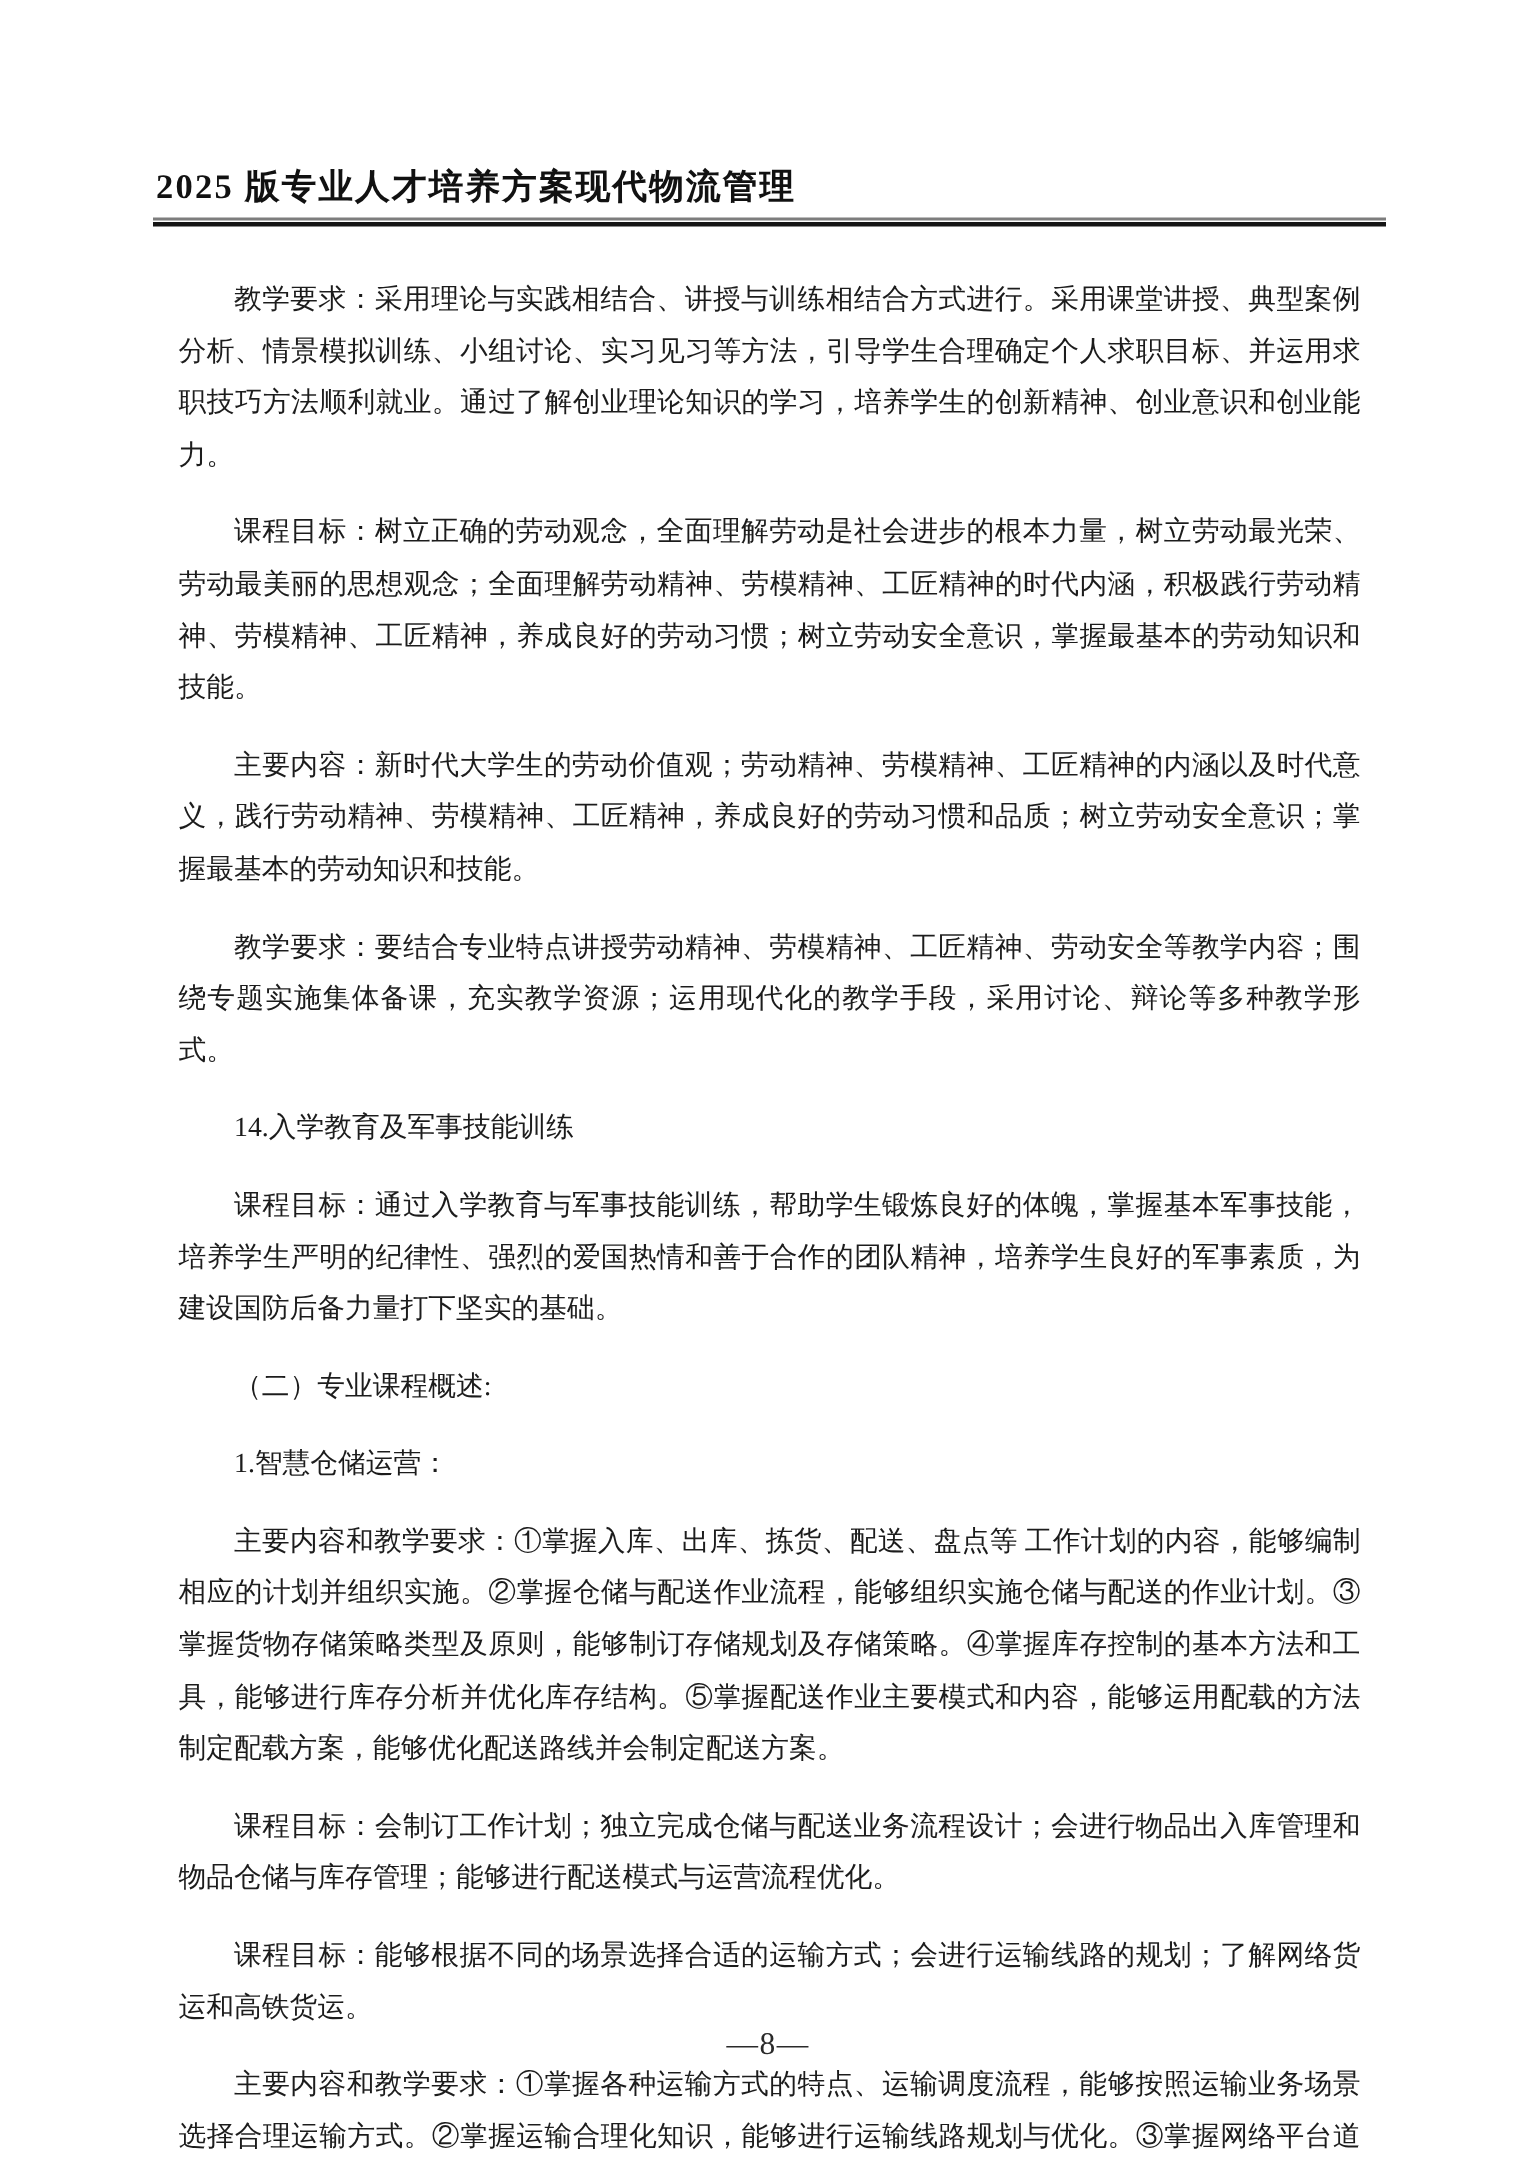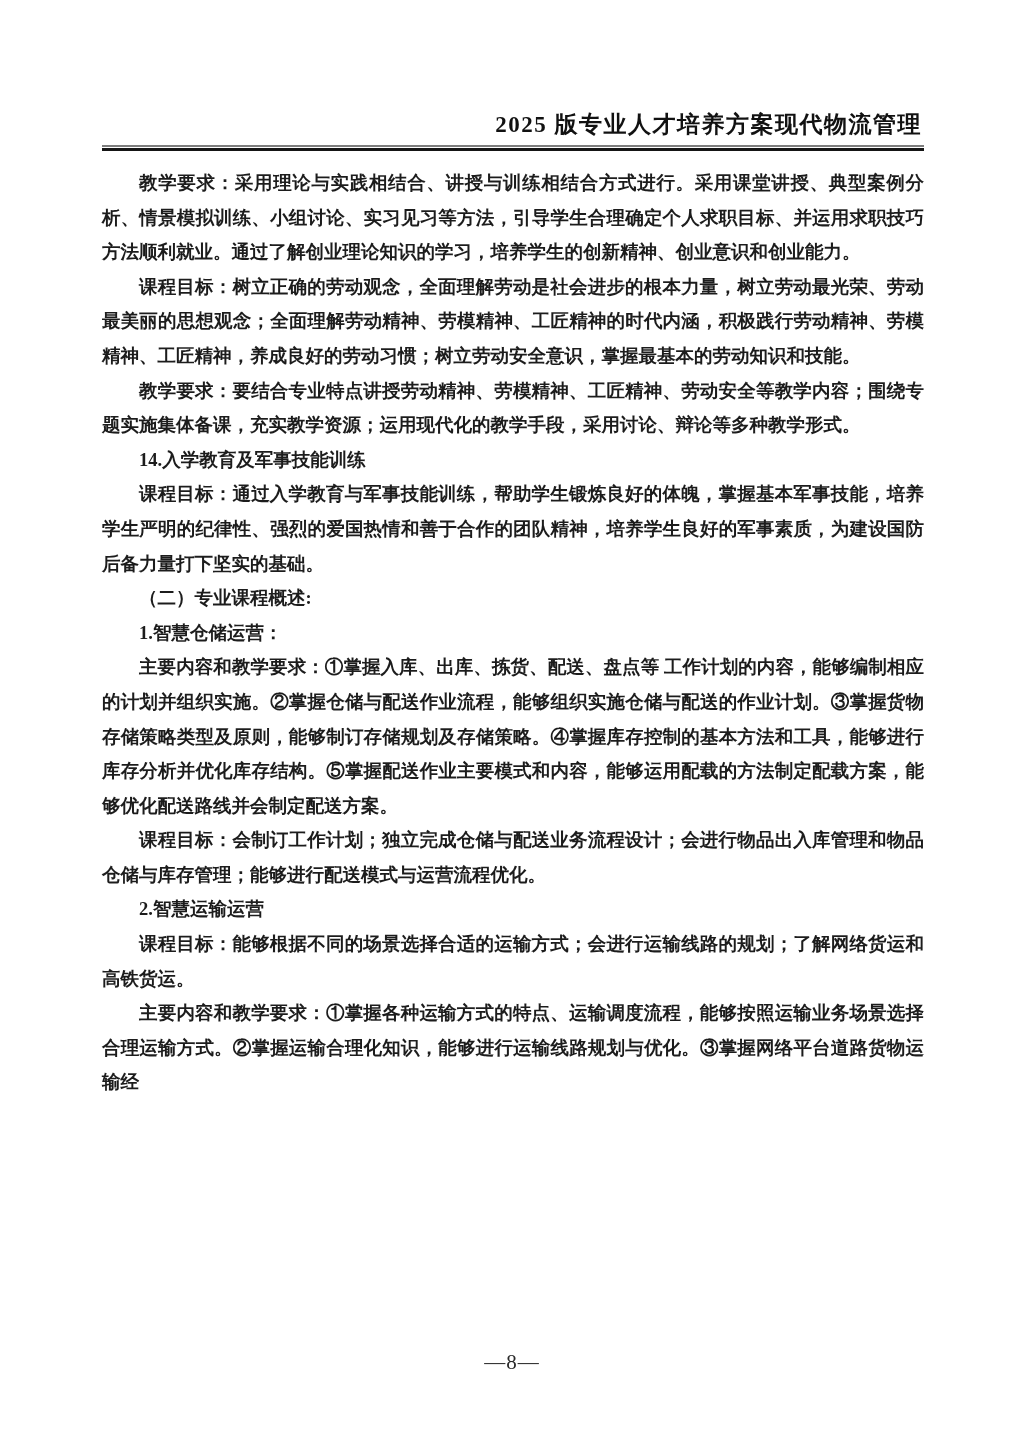--- a/index.html
+++ b/index.html
@@ -18,21 +18,21 @@
   .page {
     position: absolute;
     inset: 0;
   }
   .page-header {
     position: absolute;
     top: 112px;
     left: 104px;
     right: 102px;
     display: flex;
-    justify-content: flex-end;
+    justify-content: flex-start;
     align-items: baseline;
     font-size: 23px;
     font-weight: bold;
     letter-spacing: 1.5px;
     line-height: 26px;
     color: #111;
   }
   .header-rule {
     position: absolute;
     top: 145px;
@@ -52,24 +52,23 @@
     position: absolute;
     top: 166px;
     left: 102px;
     width: 822px;
     font-size: 18.5px;
     line-height: 34.6px;
     text-align: justify;
     color: #1c1c1c;
   }
   .content p {
-    margin: 0;
+    margin: 17px;
     padding: 0;
     text-indent: 2em;
-    font-weight: bold;
   }
   .page-footer {
     position: absolute;
     top: 1350px;
     left: 0;
     width: 100%;
     text-align: center;
     font-size: 21px;
     color: #2a2a2a;
     letter-spacing: 1px;
@@ -86,28 +85,28 @@
   </div>
 
   <div class="header-rule">
     <div class="rule-thin"></div>
     <div class="rule-thick"></div>
   </div>
 
   <div class="content">
     <p>教学要求：采用理论与实践相结合、讲授与训练相结合方式进行。采用课堂讲授、典型案例分析、情景模拟训练、小组讨论、实习见习等方法，引导学生合理确定个人求职目标、并运用求职技巧方法顺利就业。通过了解创业理论知识的学习，培养学生的创新精神、创业意识和创业能力。</p>
     <p>课程目标：树立正确的劳动观念，全面理解劳动是社会进步的根本力量，树立劳动最光荣、劳动最美丽的思想观念；全面理解劳动精神、劳模精神、工匠精神的时代内涵，积极践行劳动精神、劳模精神、工匠精神，养成良好的劳动习惯；树立劳动安全意识，掌握最基本的劳动知识和技能。</p>
+    <p>主要内容：新时代大学生的劳动价值观；劳动精神、劳模精神、工匠精神的内涵以及时代意义，践行劳动精神、劳模精神、工匠精神，养成良好的劳动习惯和品质；树立劳动安全意识；掌握最基本的劳动知识和技能。</p>
     <p>教学要求：要结合专业特点讲授劳动精神、劳模精神、工匠精神、劳动安全等教学内容；围绕专题实施集体备课，充实教学资源；运用现代化的教学手段，采用讨论、辩论等多种教学形式。</p>
     <p>14.入学教育及军事技能训练</p>
     <p>课程目标：通过入学教育与军事技能训练，帮助学生锻炼良好的体魄，掌握基本军事技能，培养学生严明的纪律性、强烈的爱国热情和善于合作的团队精神，培养学生良好的军事素质，为建设国防后备力量打下坚实的基础。</p>
     <p>（二）专业课程概述:</p>
     <p>1.智慧仓储运营：</p>
     <p>主要内容和教学要求：①掌握入库、出库、拣货、配送、盘点等 工作计划的内容，能够编制相应的计划并组织实施。②掌握仓储与配送作业流程，能够组织实施仓储与配送的作业计划。③掌握货物存储策略类型及原则，能够制订存储规划及存储策略。④掌握库存控制的基本方法和工具，能够进行库存分析并优化库存结构。⑤掌握配送作业主要模式和内容，能够运用配载的方法制定配载方案，能够优化配送路线并会制定配送方案。</p>
     <p>课程目标：会制订工作计划；独立完成仓储与配送业务流程设计；会进行物品出入库管理和物品仓储与库存管理；能够进行配送模式与运营流程优化。</p>
-    <p>2.智慧运输运营</p>
     <p>课程目标：能够根据不同的场景选择合适的运输方式；会进行运输线路的规划；了解网络货运和高铁货运。</p>
     <p>主要内容和教学要求：①掌握各种运输方式的特点、运输调度流程，能够按照运输业务场景选择合理运输方式。②掌握运输合理化知识，能够进行运输线路规划与优化。③掌握网络平台道路货物运输经</p>
   </div>
 
   <div class="page-footer">
     <span>—8—</span>
   </div>
 
 </div>
 

